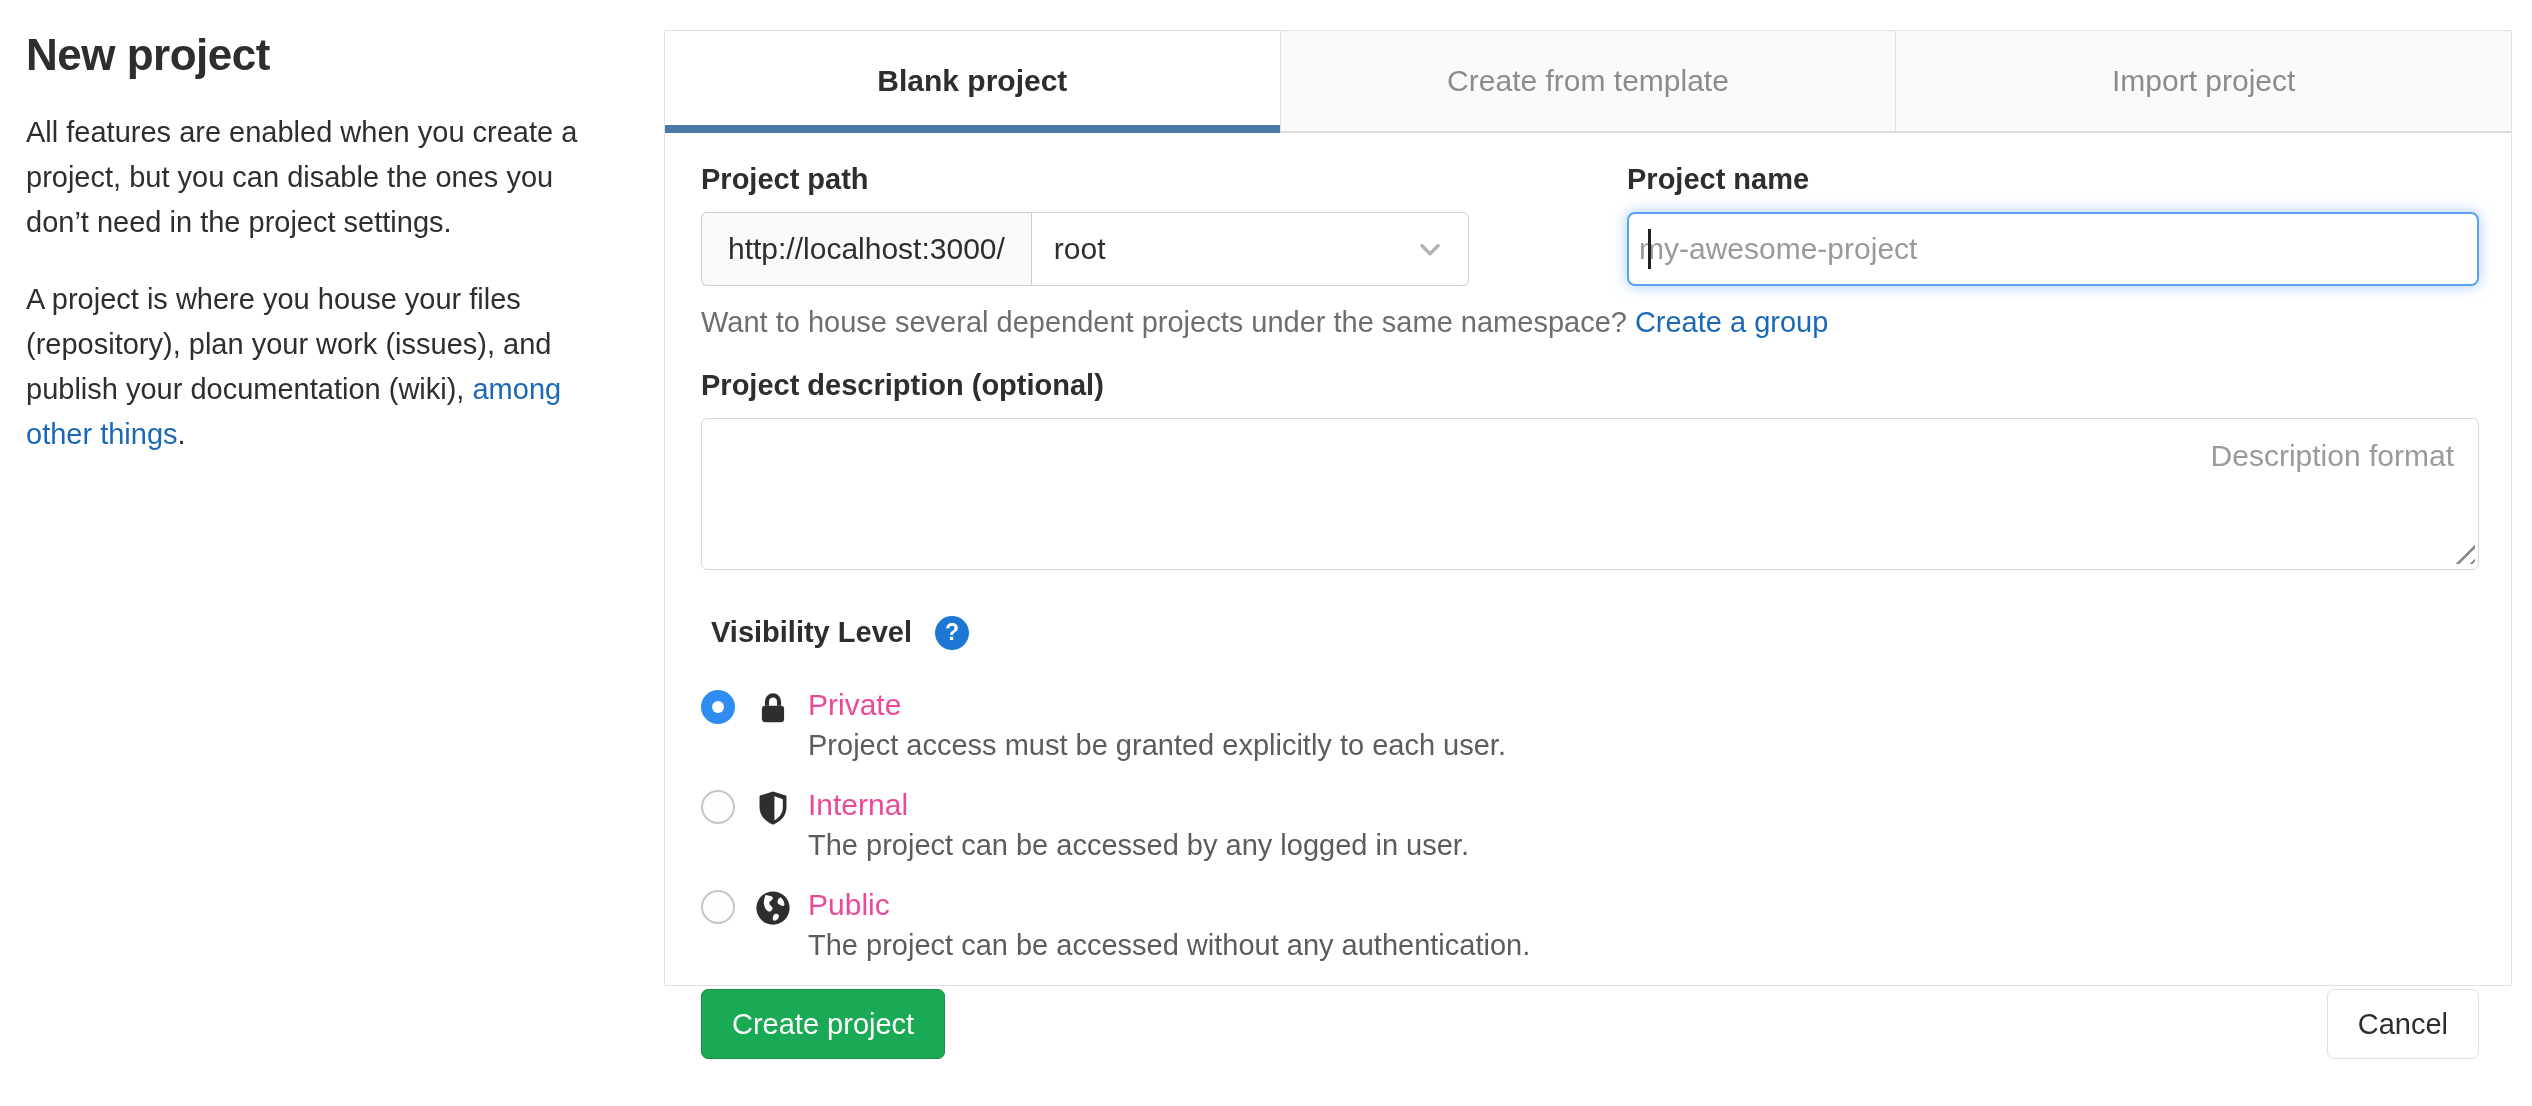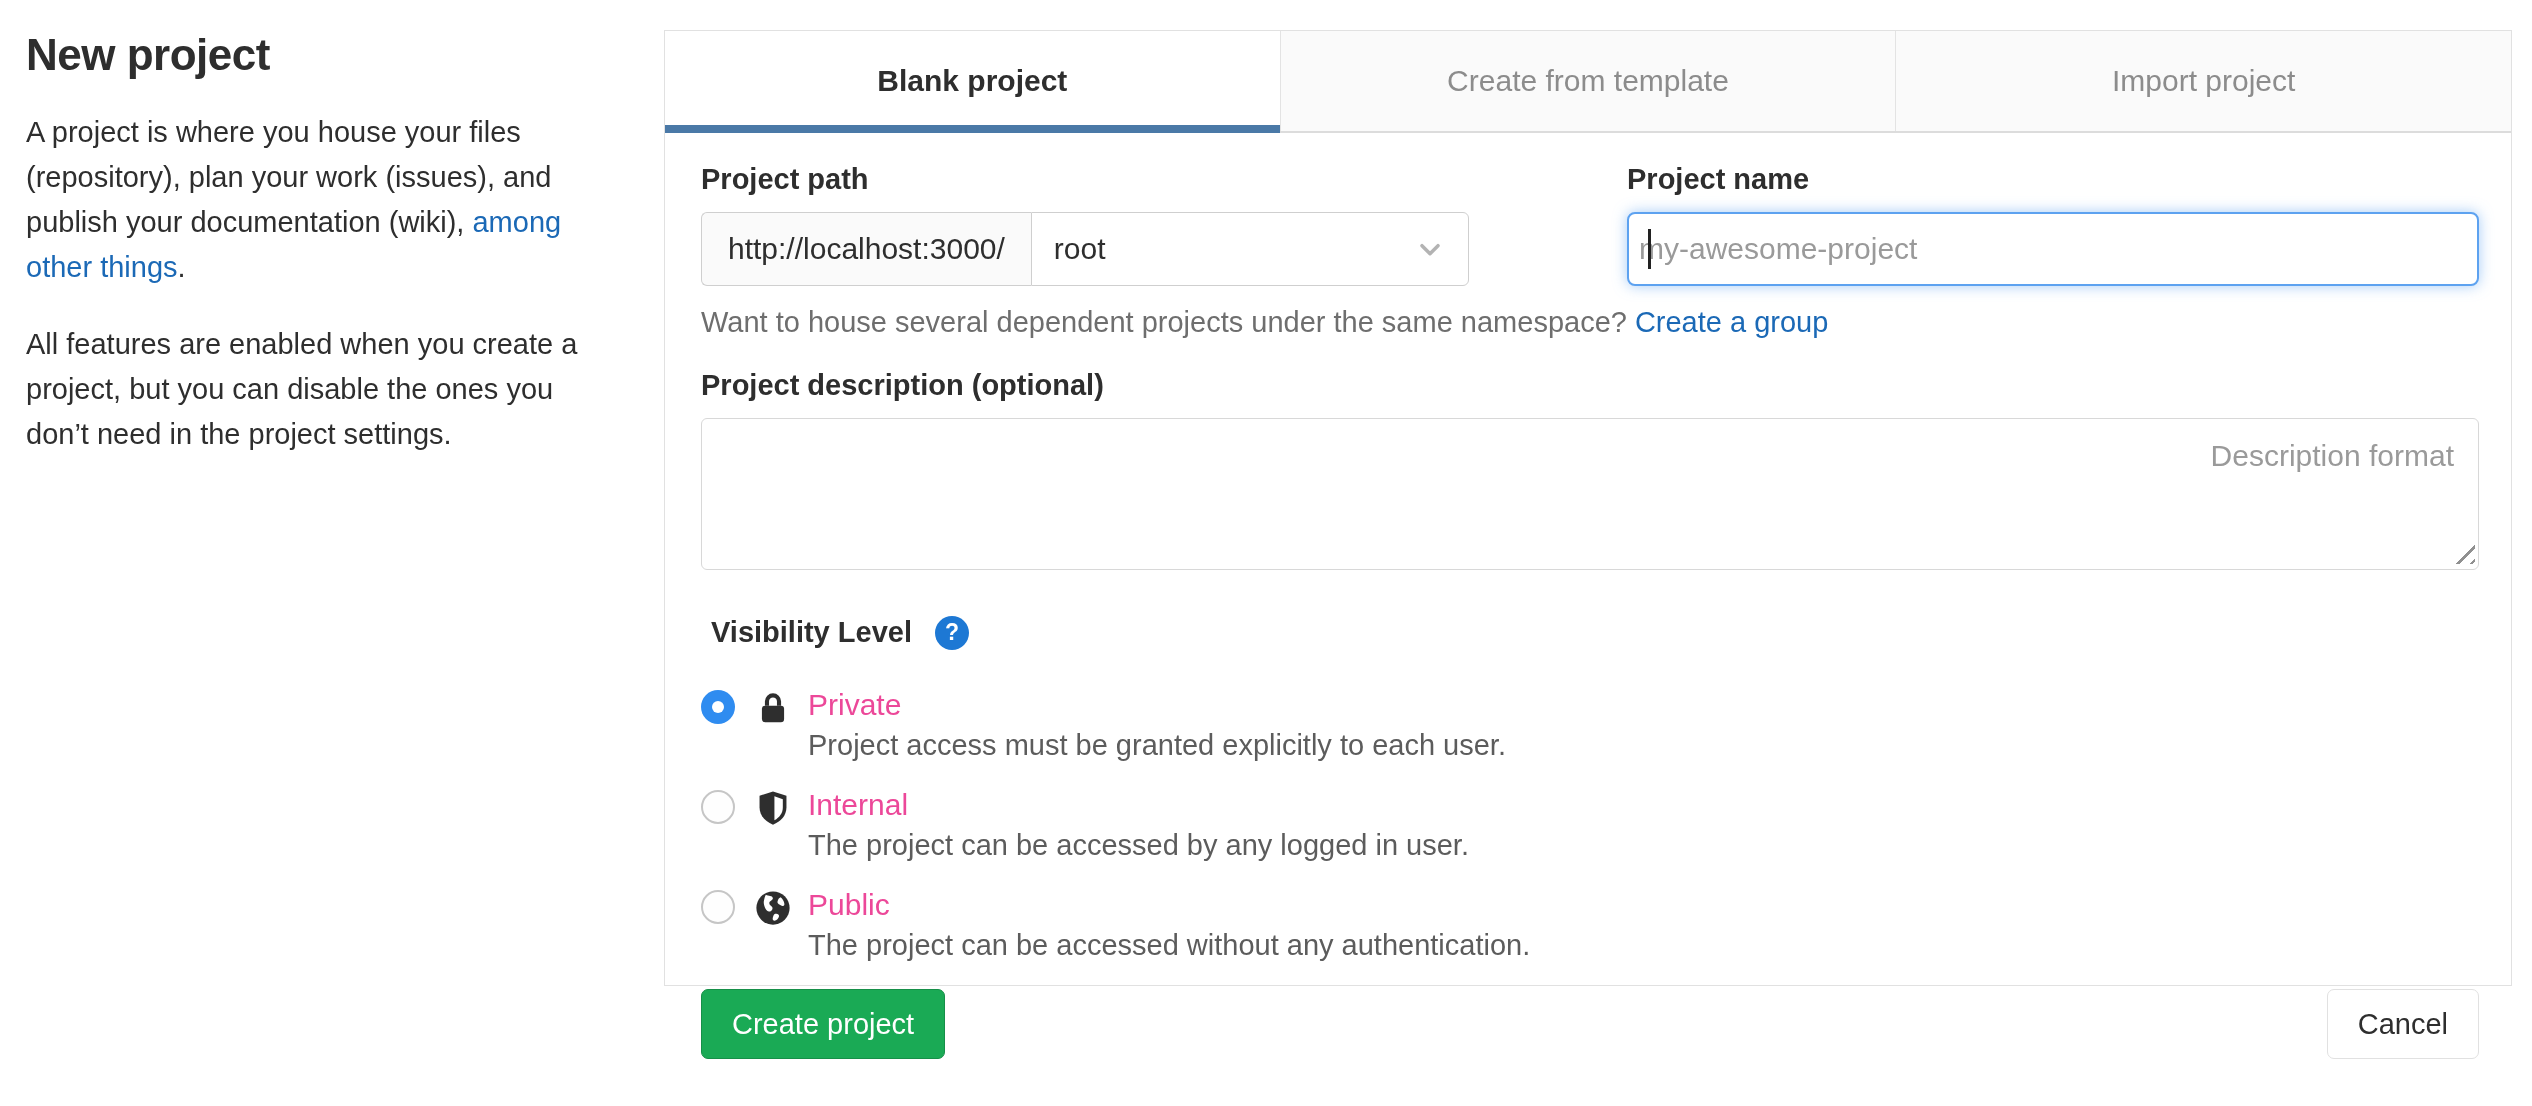--- a/index.html
+++ b/index.html
@@ -111,22 +111,22 @@
   .btn-green { background: #1aaa55; border: 1px solid #168f48; color: #ffffff; }
   .btn-cancel { background: #ffffff; border: 1px solid #e1e1e1; color: #2e2e2e; }
 </style>
 </head>
 <body>
 
 <div class="page">
 
   <aside class="sidebar">
     <h1>New project</h1>
+    <p>All features are enabled when you create a project, but you can disable the ones you don’t need in the project settings.</p>
     <p><span>A project is where you house your files (repository), plan your work (issues), and publish your documentation (wiki), </span><a class="link">among other things</a><span>.</span></p>
-    <p>All features are enabled when you create a project, but you can disable the ones you don’t need in the project settings.</p>
   </aside>
 
   <section class="panel">
 
     <div class="tabs">
       <div class="tab active">
           <span>Blank project</span>
         </div>
       <div class="tab">
           <span>Create from template</span>

